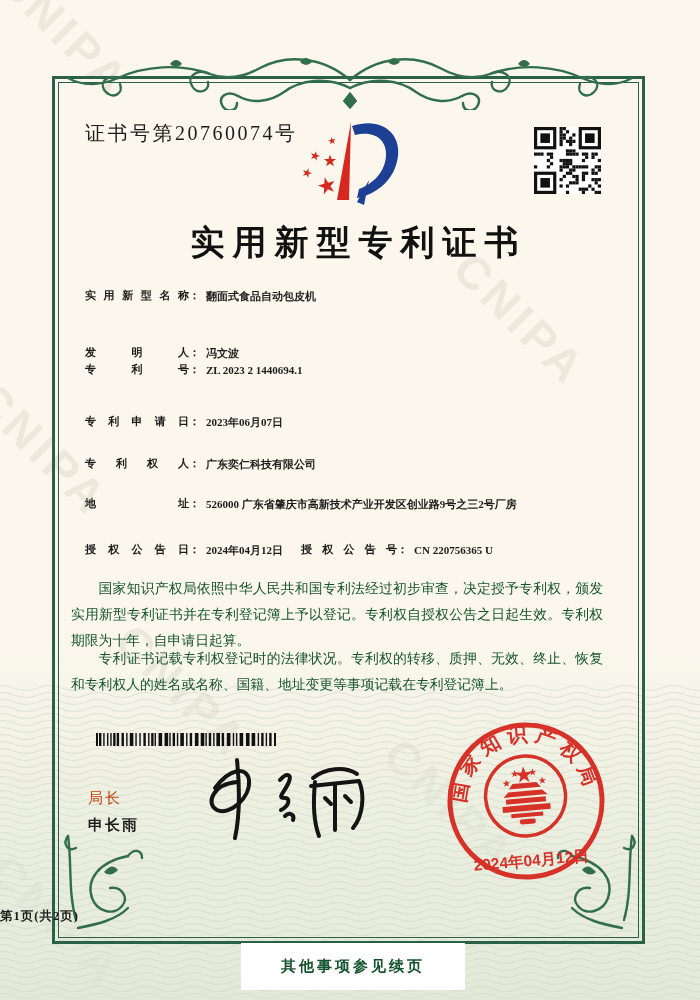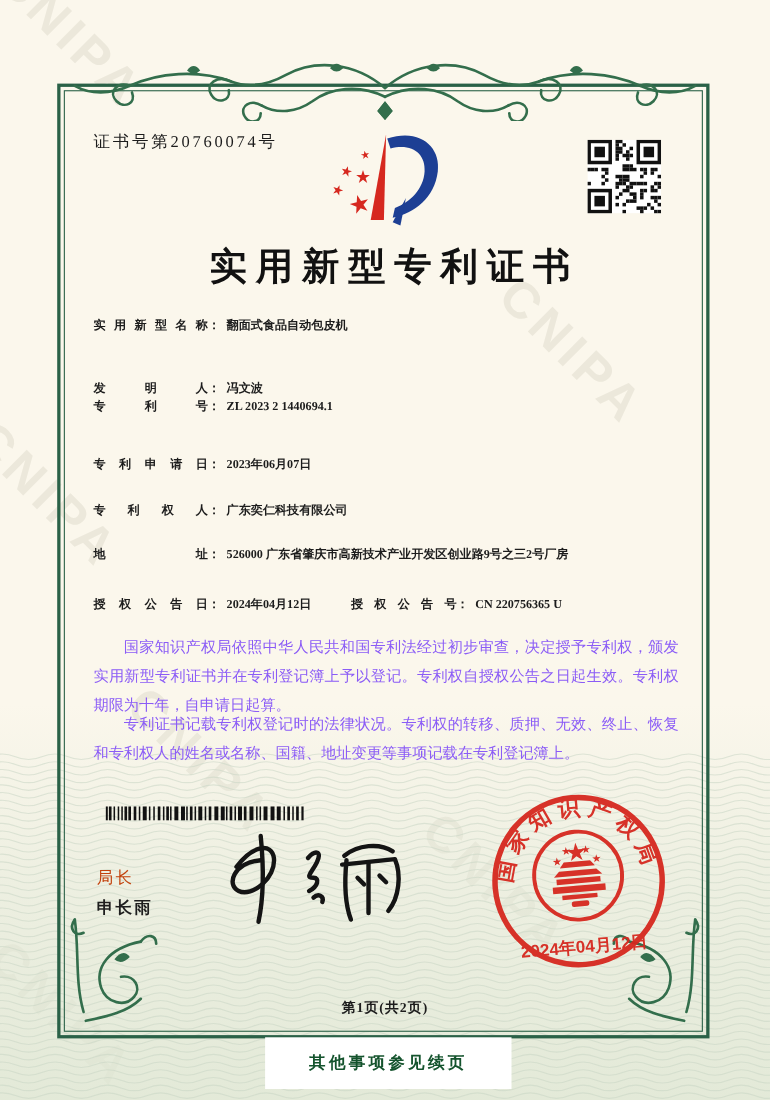--- a/index.html
+++ b/index.html
@@ -9,42 +9,42 @@
       font-weight:700;font-size:46px;letter-spacing:5px;color:#ece8db;
       transform:rotate(45deg);white-space:nowrap;user-select:none;}
   .bottom-tint{position:absolute;left:0;top:640px;width:700px;height:360px;z-index:1;
       background:linear-gradient(180deg,rgba(232,238,224,0) 0%,rgba(226,233,216,.55) 45%,rgba(221,230,211,.8) 100%);}
   .waves{position:absolute;left:0;top:682px;z-index:1;}
   .frame-outer{position:absolute;left:52px;top:76px;width:587px;height:862px;
       border:3px solid #2a6147;z-index:2;}
   .frame-inner{position:absolute;left:3px;top:3px;right:3px;bottom:3px;border:1px solid #2a6147;}
   .flourish-top{position:absolute;left:60px;top:46px;z-index:3;}
   .flourish-corner{position:absolute;z-index:3;}
-  .cert-no{position:absolute;left:85px;top:120px;z-index:4;font-size:15px;
+  .cert-no{position:absolute;left:85px;top:120px;z-index:4;font-size:20px;
       letter-spacing:2.5px;font-weight:500;}
   .logo{position:absolute;left:285px;top:110px;z-index:4;}
   .qr{position:absolute;left:534px;top:127px;z-index:4;}
   .title{position:absolute;left:0;right:0;top:220px;z-index:4;text-align:center;
       font-size:34px;font-weight:700;letter-spacing:8px;color:#111;padding-left:17px;}
   .row{position:absolute;left:85px;width:540px;z-index:4;font-size:11px;font-weight:700;}
   .flabel{display:inline-block;width:104px;text-align:justify;text-align-last:justify;vertical-align:top;}
   .flabel2{display:inline-block;width:96px;text-align:justify;text-align-last:justify;vertical-align:top;}
   .fcolon{display:inline-block;vertical-align:top;margin:0 6px 0 0;}
   .fvalue{display:inline-block;vertical-align:top;max-width:412px;line-height:1.55;}
-  .pair2{display:inline-block;margin-left:36px;}
-  .para{position:absolute;left:85px;width:532px;z-index:4;font-size:13.8px;line-height:1.88;
-      text-indent:2em;text-align:justify;color:#8b5cf6;font-weight:500;}
+  .pair2{display:inline-block;margin-left:18px;}
+  .para{position:absolute;left:71px;width:532px;z-index:4;font-size:13.8px;line-height:1.88;
+      text-indent:2em;text-align:justify;color:#14532d;font-weight:500;}
   .barcode{position:absolute;left:96px;top:733px;z-index:4;}
   .sig-title{position:absolute;left:88px;top:789px;z-index:4;font-family:"Liberation Sans","DejaVu Sans",sans-serif;
       font-size:15px;font-weight:400;letter-spacing:2px;color:#c2410c;}
   .sig-name{position:absolute;left:88px;top:816px;z-index:4;font-family:"Liberation Sans","DejaVu Sans",sans-serif;
       font-size:15px;font-weight:600;letter-spacing:2px;color:#1e1e1e;}
   .handwriting{position:absolute;left:185px;top:750px;z-index:4;}
   .seal{position:absolute;left:441px;top:716px;z-index:5;transform:rotate(-5deg);opacity:.95;}
-  .page-num{position:absolute;left:0;right:0;top:908px;z-index:4;text-align:center;
+  .page-num{position:absolute;left:0;right:0;top:908px;z-index:4;text-align:left;
       font-size:12.5px;letter-spacing:1px;font-weight:600;}
   .note-box{position:absolute;left:241px;top:943px;width:224px;height:47px;z-index:4;
       background:#ffffff;display:flex;align-items:center;justify-content:center;
       font-size:15px;letter-spacing:3px;font-weight:600;color:#14532d;}
 </style>
 </head>
 <body>
 
 <div class="page">
 

